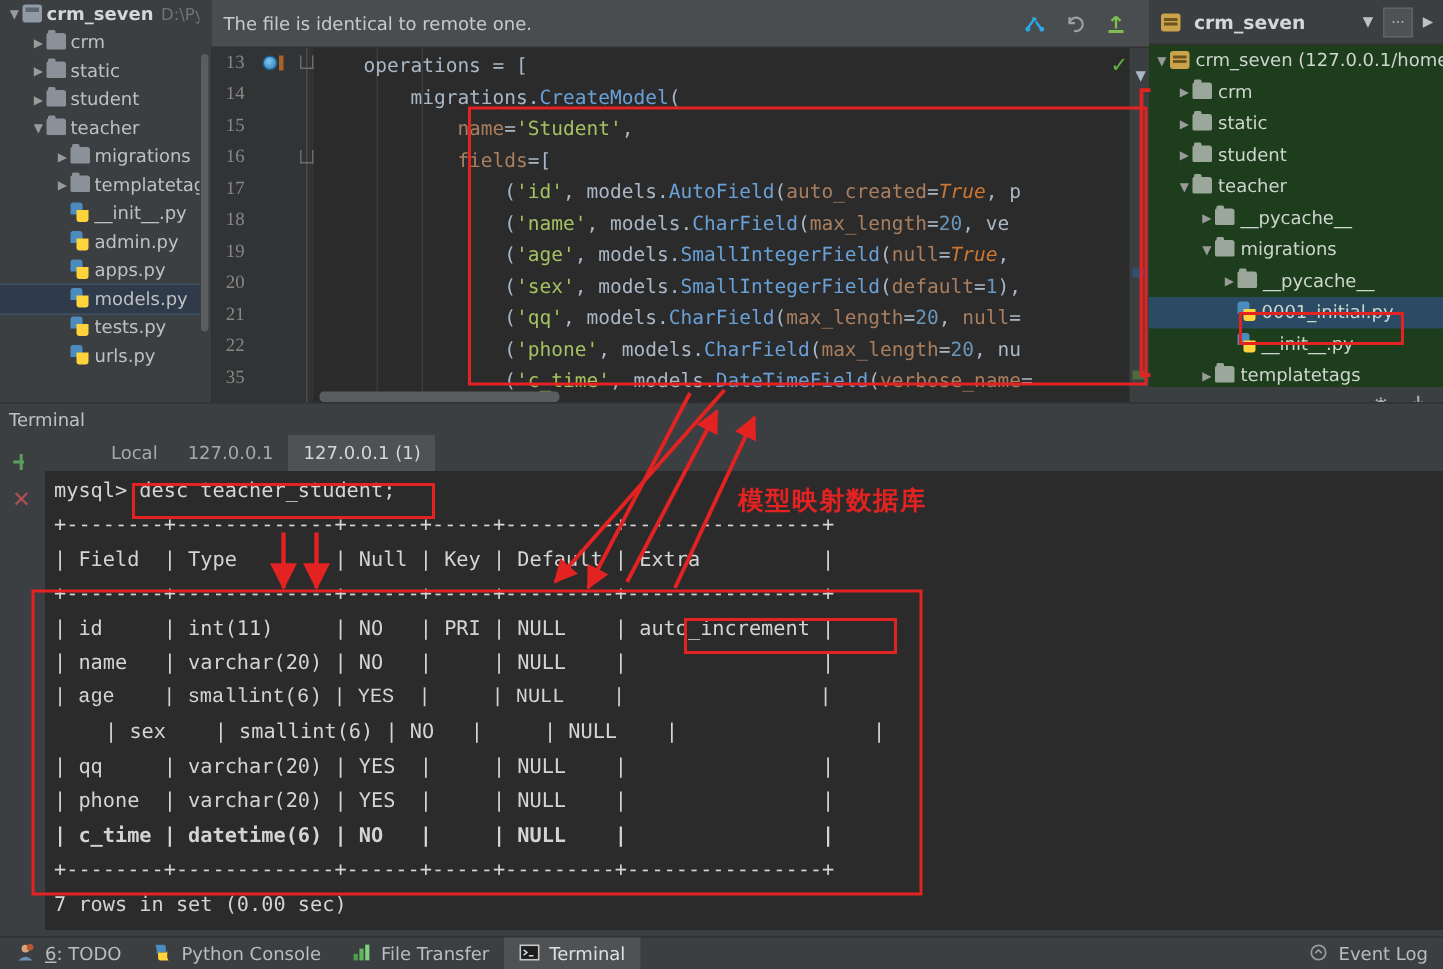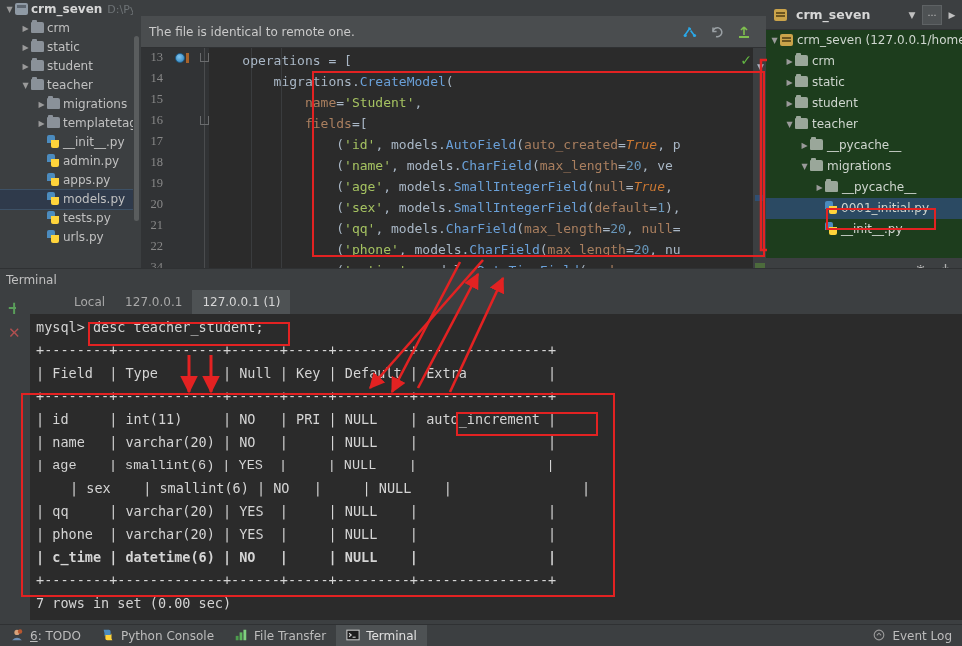--- a/index.html
+++ b/index.html
@@ -61,21 +61,21 @@
   }
   .tree-vscroll {
     position:absolute; right:0; top:0; width:7px; height:268px; background:#3c3f41;
   }
   .tree-vthumb {
     position:absolute; right:1px; top:36px; width:5px; height:185px; background:#5a5d5e; border-radius:3px;
   }
 
   
   .editor-wrap {
-    position: absolute; left: 141px; top: 16px; width: 625px; height: 268px;
+    position: absolute; left: 141px; top: 0; width: 625px; height: 268px;
     background: #2b2b2b;
   }
   .notif-bar {
     position: absolute; left: 0; top: 0; width: 625px; height: 32px;
     background: #4a4d4f; border-bottom: 1px solid #2f3133;
     display: flex; align-items: center; padding: 0 8px;
   }
   .notif-text { font-size: 12px; color: #cacaca; flex: 1; }
   .notif-icons { display: flex; gap: 11px; align-items: center; padding-right: 6px; }
   .ic { width: 16px; height: 16px; display: inline-block; position: relative; }
@@ -284,21 +284,21 @@
               <div class="gutter-num" style="top: 2px;">13</div>
               <div class="gutter-num" style="top: 23px;">14</div>
               <div class="gutter-num" style="top: 44px;">15</div>
               <div class="gutter-num" style="top: 65px;">16</div>
               <div class="gutter-num" style="top: 86px;">17</div>
               <div class="gutter-num" style="top: 107px;">18</div>
               <div class="gutter-num" style="top: 128px;">19</div>
               <div class="gutter-num" style="top: 149px;">20</div>
               <div class="gutter-num" style="top: 170px;">21</div>
               <div class="gutter-num" style="top: 191px;">22</div>
-              <div class="gutter-num" style="top: 212px;">34</div>
+              <div class="gutter-num" style="top: 212px;">35</div>
             </div>
           <div class="bp-icon" style="top:5px;"></div>
           <div class="bp-flag" style="top:5px;"></div>
           <div class="fold-line"></div>
           <div class="fold-mark" style="top:5px;"></div>
           <div class="fold-mark" style="top:68px;"></div>
         </div>
         <div class="code-indent-guide" style="left:110px;"></div>
         <div class="code-indent-guide" style="left:140px;"></div>
         <div class="code-lines" id="code-lines"><div class="cl" style="top: 2px;"><span class="k-def">    operations </span><span class="k-op">= </span><span class="k-def">[</span></div><div class="cl" style="top: 23px;"><span class="k-def">        migrations.</span><span class="k-cls">CreateModel</span><span class="k-def">(</span></div><div class="cl" style="top: 44px;"><span class="k-def">            </span><span class="k-kwarg">name</span><span class="k-op">=</span><span class="k-str">'Student'</span><span class="k-def">,</span></div><div class="cl" style="top: 65px;"><span class="k-def">            </span><span class="k-kwarg">fields</span><span class="k-op">=</span><span class="k-def">[</span></div><div class="cl" style="top: 86px;"><span class="k-def">                (</span><span class="k-str">'id'</span><span class="k-def">, models.</span><span class="k-cls">AutoField</span><span class="k-def">(</span><span class="k-kwarg">auto_created</span><span class="k-op">=</span><span class="k-true">True</span><span class="k-def">, p</span></div><div class="cl" style="top: 107px;"><span class="k-def">                (</span><span class="k-str">'name'</span><span class="k-def">, models.</span><span class="k-cls">CharField</span><span class="k-def">(</span><span class="k-kwarg">max_length</span><span class="k-op">=</span><span class="k-num">20</span><span class="k-def">, ve</span></div><div class="cl" style="top: 128px;"><span class="k-def">                (</span><span class="k-str">'age'</span><span class="k-def">, models.</span><span class="k-cls">SmallIntegerField</span><span class="k-def">(</span><span class="k-kwarg">null</span><span class="k-op">=</span><span class="k-true">True</span><span class="k-def">,</span></div><div class="cl" style="top: 149px;"><span class="k-def">                (</span><span class="k-str">'sex'</span><span class="k-def">, models.</span><span class="k-cls">SmallIntegerField</span><span class="k-def">(</span><span class="k-kwarg">default</span><span class="k-op">=</span><span class="k-num">1</span><span class="k-def">),</span></div><div class="cl" style="top: 170px;"><span class="k-def">                (</span><span class="k-str">'qq'</span><span class="k-def">, models.</span><span class="k-cls">CharField</span><span class="k-def">(</span><span class="k-kwarg">max_length</span><span class="k-op">=</span><span class="k-num">20</span><span class="k-def">, </span><span class="k-kwarg">null</span><span class="k-op">=</span></div><div class="cl" style="top: 191px;"><span class="k-def">                (</span><span class="k-str">'phone'</span><span class="k-def">, models.</span><span class="k-cls">CharField</span><span class="k-def">(</span><span class="k-kwarg">max_length</span><span class="k-op">=</span><span class="k-num">20</span><span class="k-def">, nu</span></div><div class="cl" style="top: 212px;"><span class="k-def">                (</span><span class="k-str">'c_time'</span><span class="k-def">, models.</span><span class="k-cls">DateTimeField</span><span class="k-def">(</span><span class="k-kwarg">verbose_name</span><span class="k-op">=</span></div></div>
@@ -325,20 +325,21 @@
           <div class="rtree-row" style="padding-left: 3px;"><span class="tw">▼</span><span class="r-root"></span><span class="tree-label">crm_seven (127.0.0.1/home/p</span></div>
           <div class="rtree-row" style="padding-left: 18px;"><span class="tw">▶</span><span class="r-folder"></span><span class="tree-label">crm</span></div>
           <div class="rtree-row" style="padding-left: 18px;"><span class="tw">▶</span><span class="r-folder"></span><span class="tree-label">static</span></div>
           <div class="rtree-row" style="padding-left: 18px;"><span class="tw">▶</span><span class="r-folder"></span><span class="tree-label">student</span></div>
           <div class="rtree-row" style="padding-left: 18px;"><span class="tw">▼</span><span class="r-folder"></span><span class="tree-label">teacher</span></div>
           <div class="rtree-row" style="padding-left: 33px;"><span class="tw">▶</span><span class="r-folder"></span><span class="tree-label">__pycache__</span></div>
           <div class="rtree-row" style="padding-left: 33px;"><span class="tw">▼</span><span class="r-folder"></span><span class="tree-label">migrations</span></div>
           <div class="rtree-row" style="padding-left: 48px;"><span class="tw">▶</span><span class="r-folder"></span><span class="tree-label">__pycache__</span></div>
           <div class="rtree-row sel" style="padding-left: 48px;"><span class="tw empty">▶</span><span class="ico-py"></span><span class="tree-label">0001_initial.py</span></div>
           <div class="rtree-row" style="padding-left: 48px;"><span class="tw empty">▶</span><span class="ico-py"></span><span class="tree-label">__init__.py</span></div>
+          <div class="rtree-row" style="padding-left: 33px;"><span class="tw">▶</span><span class="r-folder"></span><span class="tree-label">templatetags</span></div>
         </div>
     </div>
     <div class="remote-footer">
       <span class="ic">
         <svg width="15" height="15" viewBox="0 0 16 16">
             <circle cx="7" cy="8" r="2.3" fill="none" stroke="#b0b0b0" stroke-width="1.4"></circle>
             <g stroke="#b0b0b0" stroke-width="1.4">
               <path d="M7 3.2 L7 4.6 M7 11.4 L7 12.8 M2.2 8 L3.6 8 M10.4 8 L11.8 8 M3.6 4.6 L4.6 5.6 M9.4 10.4 L10.4 11.4 M10.4 4.6 L9.4 5.6 M4.6 10.4 L3.6 11.4"></path>
             </g>
             <path d="M12.5 8 L15 8" stroke="#b0b0b0" stroke-width="1.4"></path>
@@ -452,14 +453,15 @@
 
     <line x1="483" y1="260" x2="370" y2="388" stroke="#e32222" stroke-width="2.6" marker-end="url(#arrhead)"></line>
     <line x1="460" y1="262" x2="392" y2="392" stroke="#e32222" stroke-width="2.6" marker-end="url(#arrhead)"></line>
     <line x1="418" y1="388" x2="478" y2="274" stroke="#e32222" stroke-width="2.6" marker-end="url(#arrhead)"></line>
     <line x1="450" y1="392" x2="503" y2="278" stroke="#e32222" stroke-width="2.6" marker-end="url(#arrhead)"></line>
 
     <line x1="189" y1="355" x2="189" y2="392" stroke="#e32222" stroke-width="3" marker-end="url(#arrhead)"></line>
     <line x1="211" y1="355" x2="211" y2="392" stroke="#e32222" stroke-width="3" marker-end="url(#arrhead)"></line>
   </svg>
 
+  <div class="anno-cn" style="left:492px; top:322px;">模型映射数据库</div>
 
 </div>
 
 </body></html>

